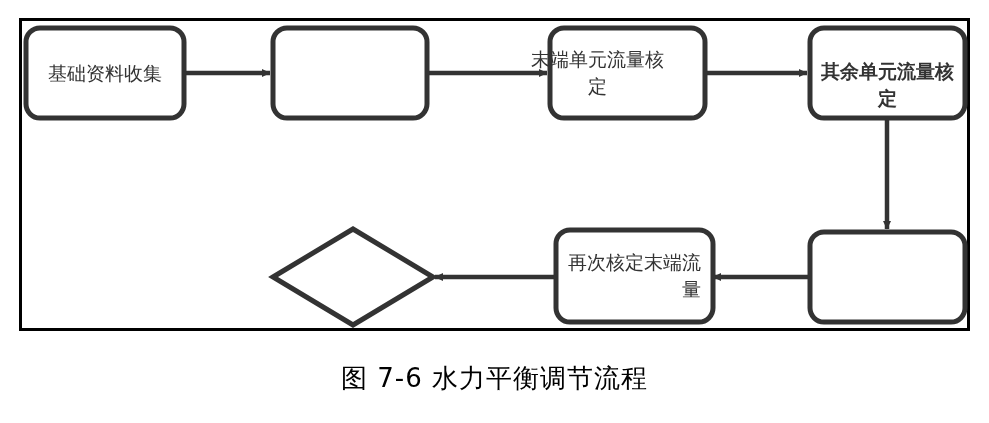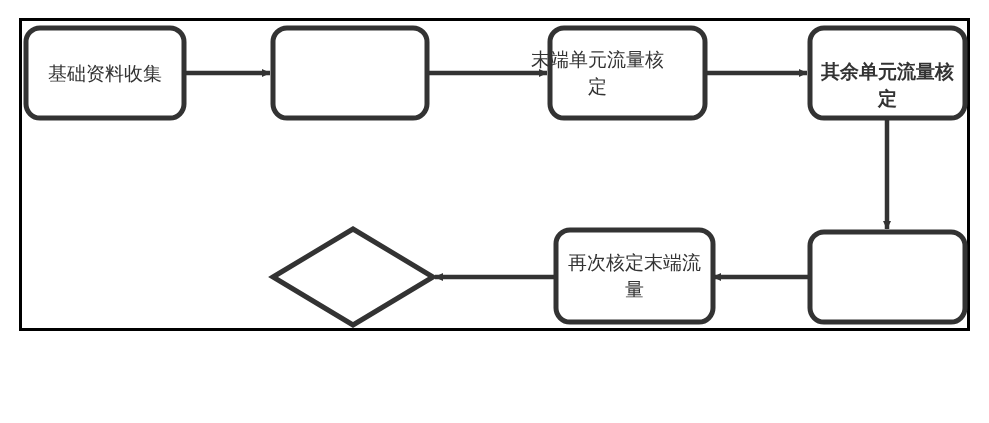--- a/index.html
+++ b/index.html
@@ -96,18 +96,19 @@
   <div class="node-label" style="left:26px; top:28px; width:158px; height:90px;">基础资料收集</div>
 
 
   <div class="node-label" style="left:520px; top:28px; width:155px; height:90px;">末端单元流量核
 定</div>
 
   <div class="node-label" style="left:810px; top:40px; width:155px; height:90px;font-weight:bold;">其余单元流量核
 定</div>
 
 
-  <div class="node-label" style="left:556px; top:230px; width:157px; height:92px;">再次核定末端流
+  <div class="node-label" style="left:556px; top:230px; width:157px; height:92px;text-align:right;">再次核定末端流
 量</div>
 
 
+  <div class="caption">图 7-6  水力平衡调节流程</div>
 
 </div>
 
 </body></html>

